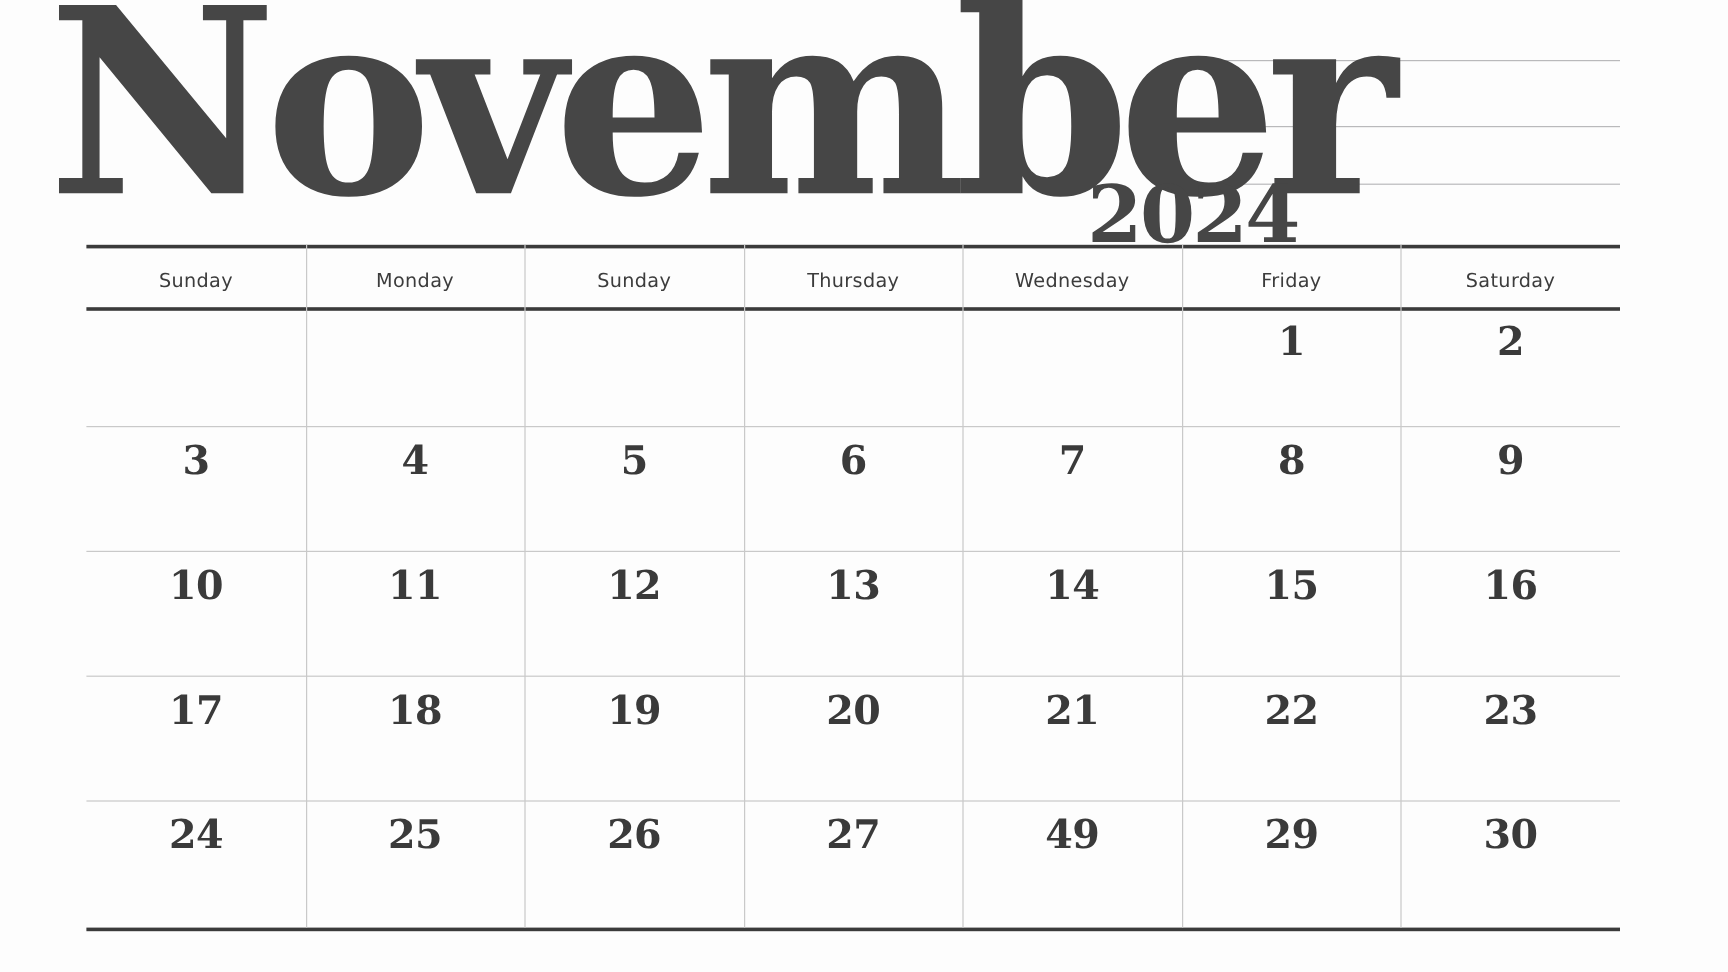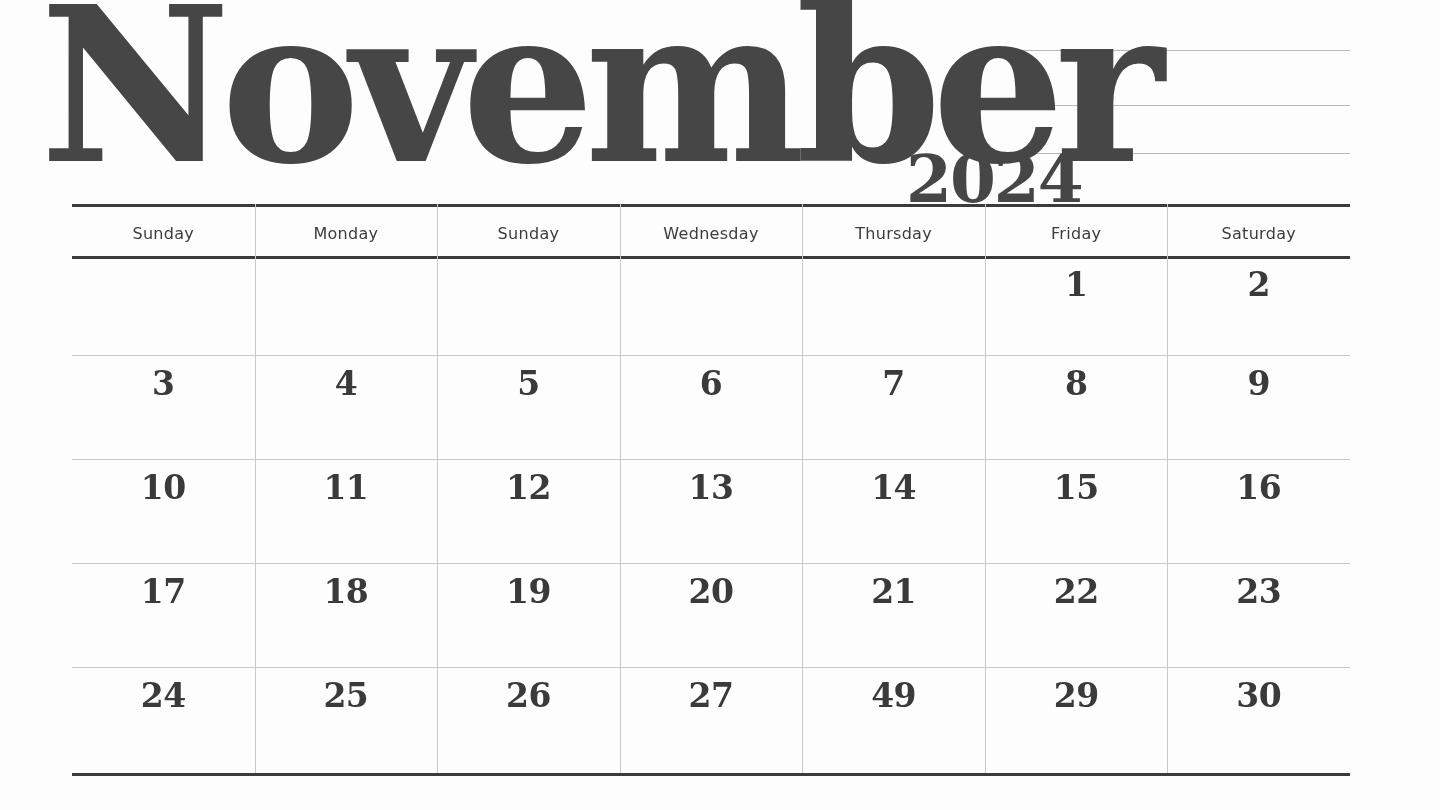--- a/index.html
+++ b/index.html
@@ -184,22 +184,22 @@
     <div class="vline" style="left:365.14px"></div>
     <div class="vline" style="left:547.71px"></div>
     <div class="vline" style="left:730.28px"></div>
     <div class="vline" style="left:912.85px"></div>
     <div class="vline" style="left:1095.42px"></div>
 
     <div class="header-row">
       <div class="header-cell">Sunday</div>
       <div class="header-cell">Monday</div>
       <div class="header-cell">Sunday</div>
+      <div class="header-cell">Thursday</div>
       <div class="header-cell">Wednesday</div>
-      <div class="header-cell">Thursday</div>
       <div class="header-cell">Friday</div>
       <div class="header-cell">Saturday</div>
     </div>
 
     <div class="weeks">
 
       <div class="week-row w1">
         <div class="day-cell empty">
             <span class="day-num"></span>
           </div>

